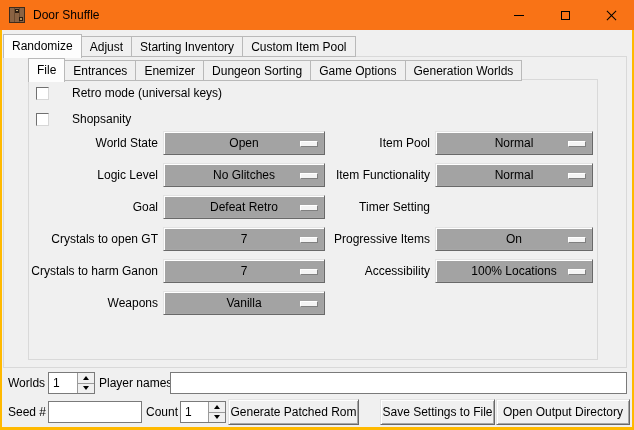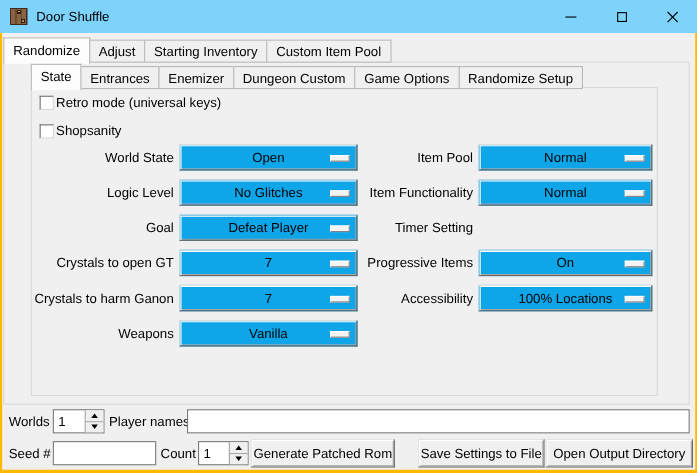--- a/index.html
+++ b/index.html
@@ -2,21 +2,21 @@
 <html><head>
 <meta charset="utf-8">
 <style>
   * { margin:0; padding:0; box-sizing:border-box; }
   html,body { background:#444; }
   body { font-family:"Liberation Sans", sans-serif; font-size:12px; color:#000; }
 
   .window { position:relative; width:634px; height:430px; background:#FFB900; overflow:hidden; }
 
   
-  .titlebar { position:absolute; left:0; top:0; width:634px; height:30px; background:#7dd3fc; }
+  .titlebar { position:absolute; left:0; top:0; width:634px; height:30px; background:#f97316; }
   .app-icon { position:absolute; left:9px; top:7px; width:16px; height:16px; }
   .title-text { position:absolute; left:33px; top:0; height:30px; line-height:30px; color:#000; }
   .winbtn { position:absolute; top:0; width:46px; height:30px; display:flex; align-items:center; justify-content:center; }
   .winbtn.min { right:92px; } .winbtn.max { right:46px; } .winbtn.close { right:0; }
   .glyph-min { width:10px; height:1px; background:#000; }
   .glyph-max { width:9px; height:9px; border:1px solid #000; }
   .glyph-x { position:relative; width:13px; height:13px; }
   .glyph-x span { position:absolute; left:0; top:6px; width:13px; height:1px; background:#000; }
   .glyph-x span:nth-child(1){ transform:rotate(45deg); }
   .glyph-x span:nth-child(2){ transform:rotate(-45deg); }
@@ -29,26 +29,26 @@
   .tab { height:21px; line-height:20px; padding:0 8px; background:#F0F0F0;
          border:1px solid #b9b9b9; margin-right:-1px; white-space:nowrap; cursor:default; }
   .tab.selected { height:24px; line-height:23px; background:#FDFDFD; border-bottom:none; margin-bottom:-1px; z-index:4; position:relative; }
   .frame { position:absolute; border:1px solid #d9d9d9; z-index:1; }
   .tabrow.outer { left:1px; top:3px; height:24px; }
   .frame.outer  { left:1px; top:26px; width:624px; height:312px; }
   .tabrow.inner { left:26px; top:27px; height:24px; }
   .frame.inner  { left:26px; top:49px; width:570px; height:281px; }
 
   
-  .cbrow { position:absolute; left:34px; display:flex; align-items:center; gap:2px; height:14px; z-index:2; }
+  .cbrow { position:absolute; left:34px; display:flex; align-items:center; gap:23px; height:14px; z-index:2; }
   .cbbox { width:13px; height:13px; background:#fff; border:1px solid; border-color:#707070 #d7d7d7 #d7d7d7 #707070; }
 
   
   .optlabel { position:absolute; width:156px; text-align:right; line-height:24px; z-index:2; white-space:nowrap; }
-  .dd { position:absolute; height:24px; background:#0ea5e9; text-align:center; line-height:22px; z-index:2;
+  .dd { position:absolute; height:24px; background:#a3a3a3; text-align:center; line-height:22px; z-index:2;
         border:1px solid; border-color:#e3e3e3 #696969 #696969 #e3e3e3;
         box-shadow: inset 1px 1px 0 #ffffff, inset -1px -1px 0 #a7a7a7; cursor:default; }
   .dd .ind { position:absolute; right:6px; top:9px; width:18px; height:6px; background:#f4f4f4;
         border-top:1px solid #fff; border-left:1px solid #fff; border-right:1px solid #808080; border-bottom:1px solid #808080; }
 
   
   .blabel { position:absolute; line-height:22px; z-index:2; white-space:nowrap; }
   .entry { position:absolute; height:22px; background:#fff; border:1px solid #7a7a7a; z-index:2;
            font-family:"Liberation Sans", sans-serif; font-size:12px; padding:0 3px; outline:none; }
   .spin { position:absolute; height:22px; background:#fff; border:1px solid #7a7a7a; display:flex; z-index:2; }
@@ -97,46 +97,46 @@
 
     <div class="tabrow outer">
       <div class="tab selected">Randomize</div>
       <div class="tab">Adjust</div>
       <div class="tab">Starting Inventory</div>
       <div class="tab">Custom Item Pool</div>
     </div>
     <div class="frame outer"></div>
 
     <div class="tabrow inner">
-      <div class="tab selected">State</div>
+      <div class="tab selected">File</div>
       <div class="tab">Entrances</div>
       <div class="tab">Enemizer</div>
-      <div class="tab">Dungeon Custom</div>
+      <div class="tab">Dungeon Sorting</div>
       <div class="tab">Game Options</div>
-      <div class="tab">Randomize Setup</div>
+      <div class="tab">Generation Worlds</div>
     </div>
     <div class="frame inner"></div>
 
     <div class="cbrow" style="top:56px;">
       <div class="cbbox"></div>
       <span>Retro mode (universal keys)</span>
     </div>
     <div class="cbrow" style="top:82px;">
       <div class="cbbox"></div>
       <span>Shopsanity</span>
     </div>
 
     <div class="optlabel" style="left:0;top:101px;">World State</div>
     <div class="dd" style="left:161px;top:101px;width:162px;"><span>Open</span><div class="ind"></div></div>
 
     <div class="optlabel" style="left:0;top:133px;">Logic Level</div>
     <div class="dd" style="left:161px;top:133px;width:162px;"><span>No Glitches</span><div class="ind"></div></div>
 
     <div class="optlabel" style="left:0;top:165px;">Goal</div>
-    <div class="dd" style="left:161px;top:165px;width:162px;"><span>Defeat Player</span><div class="ind"></div></div>
+    <div class="dd" style="left:161px;top:165px;width:162px;"><span>Defeat Retro</span><div class="ind"></div></div>
 
     <div class="optlabel" style="left:0;top:197px;">Crystals to open GT</div>
     <div class="dd" style="left:161px;top:197px;width:162px;"><span>7</span><div class="ind"></div></div>
 
     <div class="optlabel" style="left:0;top:229px;">Crystals to harm Ganon</div>
     <div class="dd" style="left:161px;top:229px;width:162px;"><span>7</span><div class="ind"></div></div>
 
     <div class="optlabel" style="left:0;top:261px;">Weapons</div>
     <div class="dd" style="left:161px;top:261px;width:162px;"><span>Vanilla</span><div class="ind"></div></div>
 

